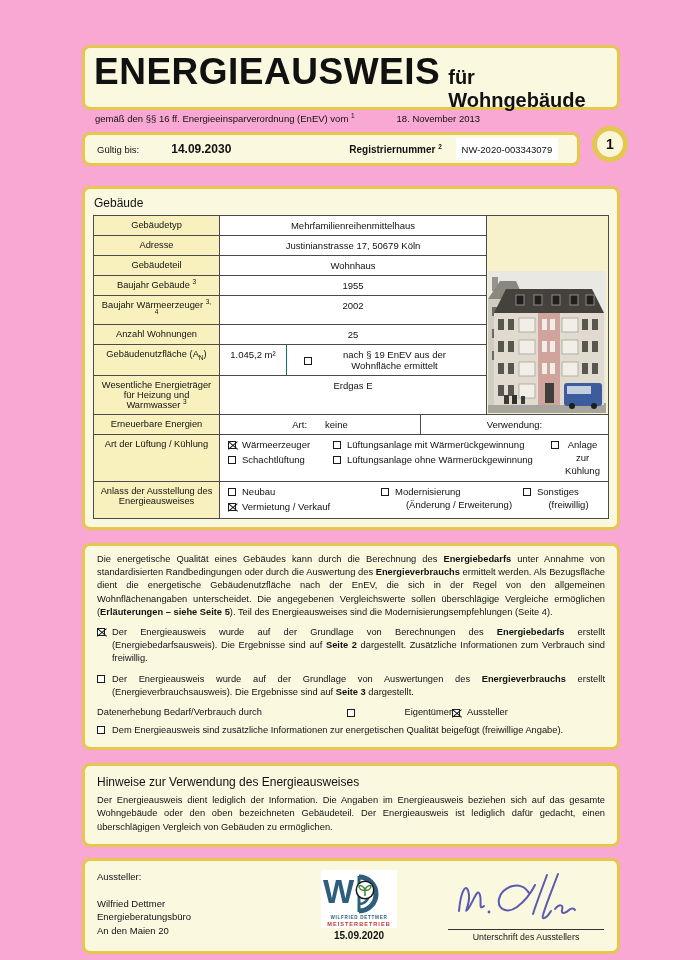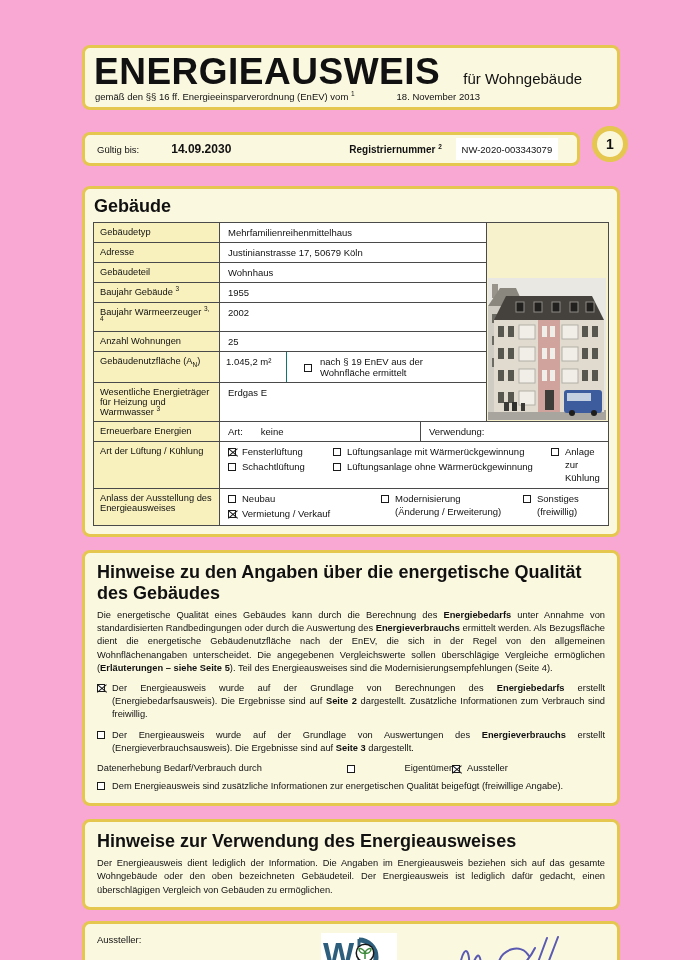--- a/index.html
+++ b/index.html
@@ -7,38 +7,38 @@
   body { font-family:"Liberation Sans", sans-serif; color:#111; }
   .page { position:relative; width:700px; height:960px; background:#f9a8d4; overflow:hidden; }
   .content { position:absolute; left:82px; top:0; width:538px; }
 
   .ybox { border:3px solid #e5c64e; border-radius:8px; background:#fbf8e0; }
 
   
   .title-box { margin-top:45px; height:65px; padding:5px 10px 6px 9px; }
   .title-line { display:flex; align-items:baseline; }
   .main-title { font-size:37px; font-weight:bold; letter-spacing:0.5px; line-height:1; }
-  .title-sub { font-size:15px; font-weight:normal; margin-left:23px; }
+  .title-sub { font-size:20px; font-weight:bold; margin-left:8px; }
   .law-line { display:flex; font-size:9.5px; margin-top:1px; margin-left:1px; }
   .law-date { margin-left:42px; }
   sup.s { font-size:6.5px; vertical-align:super; line-height:0; }
 
   
   .validity-row { position:relative; margin-top:20px; height:38px; }
   .validity-box { position:absolute; left:0; top:2px; width:498px; height:34px; display:flex; align-items:center; font-size:9.5px; }
   .v-label { margin-left:12px; }
   .v-date { font-weight:bold; margin-left:32px; font-size:12px; }
   .v-reg-label { font-weight:bold; margin-left:118px; font-size:10px; }
   .v-reg-field { margin-left:14px; width:102px; height:22px; background:#fff; display:flex; align-items:center; justify-content:center; font-size:9.5px; }
   .page-circle { position:absolute; left:510px; top:-4px; width:36px; height:36px; border:5px solid #e5c64e; border-radius:50%; background:#faf6d8; display:flex; align-items:center; justify-content:center; font-size:14px; font-weight:bold; }
 
   
   .geb-box { margin-top:18px; padding:5px 8px 8px 8px; }
-  .section-title { font-size:18px; font-weight:bold; padding:2px 1px 6px 1px; }
-  .g-row { display:flex; border:1px solid #4a4a4a; margin-top:-1px; background:#fff; }
+  .section-title { font-size:12px; font-weight:normal; padding:2px 1px 6px 1px; }
+  .g-row { display:flex; border:1px solid #4a4a4a; margin-top:-1px; background:#fff;text-align:center; }
   .g-label { width:126px; background:#f8f1bd; padding:4px 6px; font-size:9.3px; border-right:1px solid #4a4a4a; flex:none; }
   .g-value { flex:1; background:#fff; padding:4px 8px; font-size:9.5px; }
   .geb-flex { display:flex; }
   .geb-left { flex:1; }
   .photo-cell { width:122px; flex:none; border:1px solid #4a4a4a; border-left:none; margin-top:-1px; background:#f7f2cb; position:relative; }
   .photo-cell svg { position:absolute; left:1px; bottom:1px; }
   .g-value-area { width:66px; flex:none; background:#fff; padding:4px 6px; font-size:9.5px; }
   .g-value-chk { flex:1; border-left:1px solid #0f766e; padding:4px 17px; font-size:9.5px; display:flex; gap:8px; align-items:center; }
   .split-a { width:200px; flex:none; }
   .split-b { flex:1; border-left:1px solid #4a4a4a; }
@@ -226,21 +226,21 @@
         </div>
         <div class="g-value split-b">Verwendung:</div>
       </div>
 
       <div class="g-row">
         <div class="g-label"><span>Art der Lüftung / Kühlung</span></div>
         <div class="g-value optcols">
           <div style="width:105px;flex:none;">
             <div class="opt">
                 <span class="cb checked"></span>
-                <span class="t">Fensterlüftung</span>
+                <span class="t">Wärmeerzeuger</span>
               </div>
             <div class="opt">
                 <span class="cb"></span>
                 <span class="t">Schachtlüftung</span>
               </div>
           </div>
           <div style="width:218px;flex:none;">
             <div class="opt">
                 <span class="cb"></span>
                 <span class="t">Lüftungsanlage mit Wärmerückgewinnung</span>
@@ -284,21 +284,20 @@
                 <span class="cb"></span>
                 <span class="t">Sonstiges</span>
               </div>
             <div class="opt2" style="font-size:9.5px;">(freiwillig)</div>
           </div>
         </div>
       </div>
     </div>
 
     <div class="ybox hint-box">
-      <div class="section-title">Hinweise zu den Angaben über die energetische Qualität des Gebäudes</div>
       <div class="para"><span>Die energetische Qualität eines Gebäudes kann durch die Berechnung des </span><b>Energiebedarfs</b><span> unter Annahme von standardisierten Randbedingungen oder durch die Auswertung des </span><b>Energieverbrauchs</b><span> ermittelt werden. Als Bezugsfläche dient die energetische Gebäudenutzfläche nach der EnEV, die sich in der Regel von den allgemeinen Wohnflächenangaben unterscheidet. Die angegebenen Vergleichswerte sollen überschlägige Vergleiche ermöglichen (</span><b>Erläuterungen – siehe Seite 5</b><span>). Teil des Energieausweises sind die Modernisierungsempfehlungen (Seite 4).</span></div>
 
       <div class="chk-item">
         <span class="cb checked"></span>
         <div class="para"><span>Der Energieausweis wurde auf der Grundlage von Berechnungen des </span><b>Energiebedarfs</b><span> erstellt (Energiebedarfsausweis). Die Ergebnisse sind auf </span><b>Seite 2</b><span> dargestellt. Zusätzliche Informationen zum Verbrauch sind freiwillig.</span></div>
       </div>
 
       <div class="chk-item">
         <span class="cb"></span>
         <div class="para"><span>Der Energieausweis wurde auf der Grundlage von Auswertungen des </span><b>Energieverbrauchs</b><span> erstellt (Energieverbrauchsausweis). Die Ergebnisse sind auf </span><b>Seite 3</b><span> dargestellt.</span></div>

